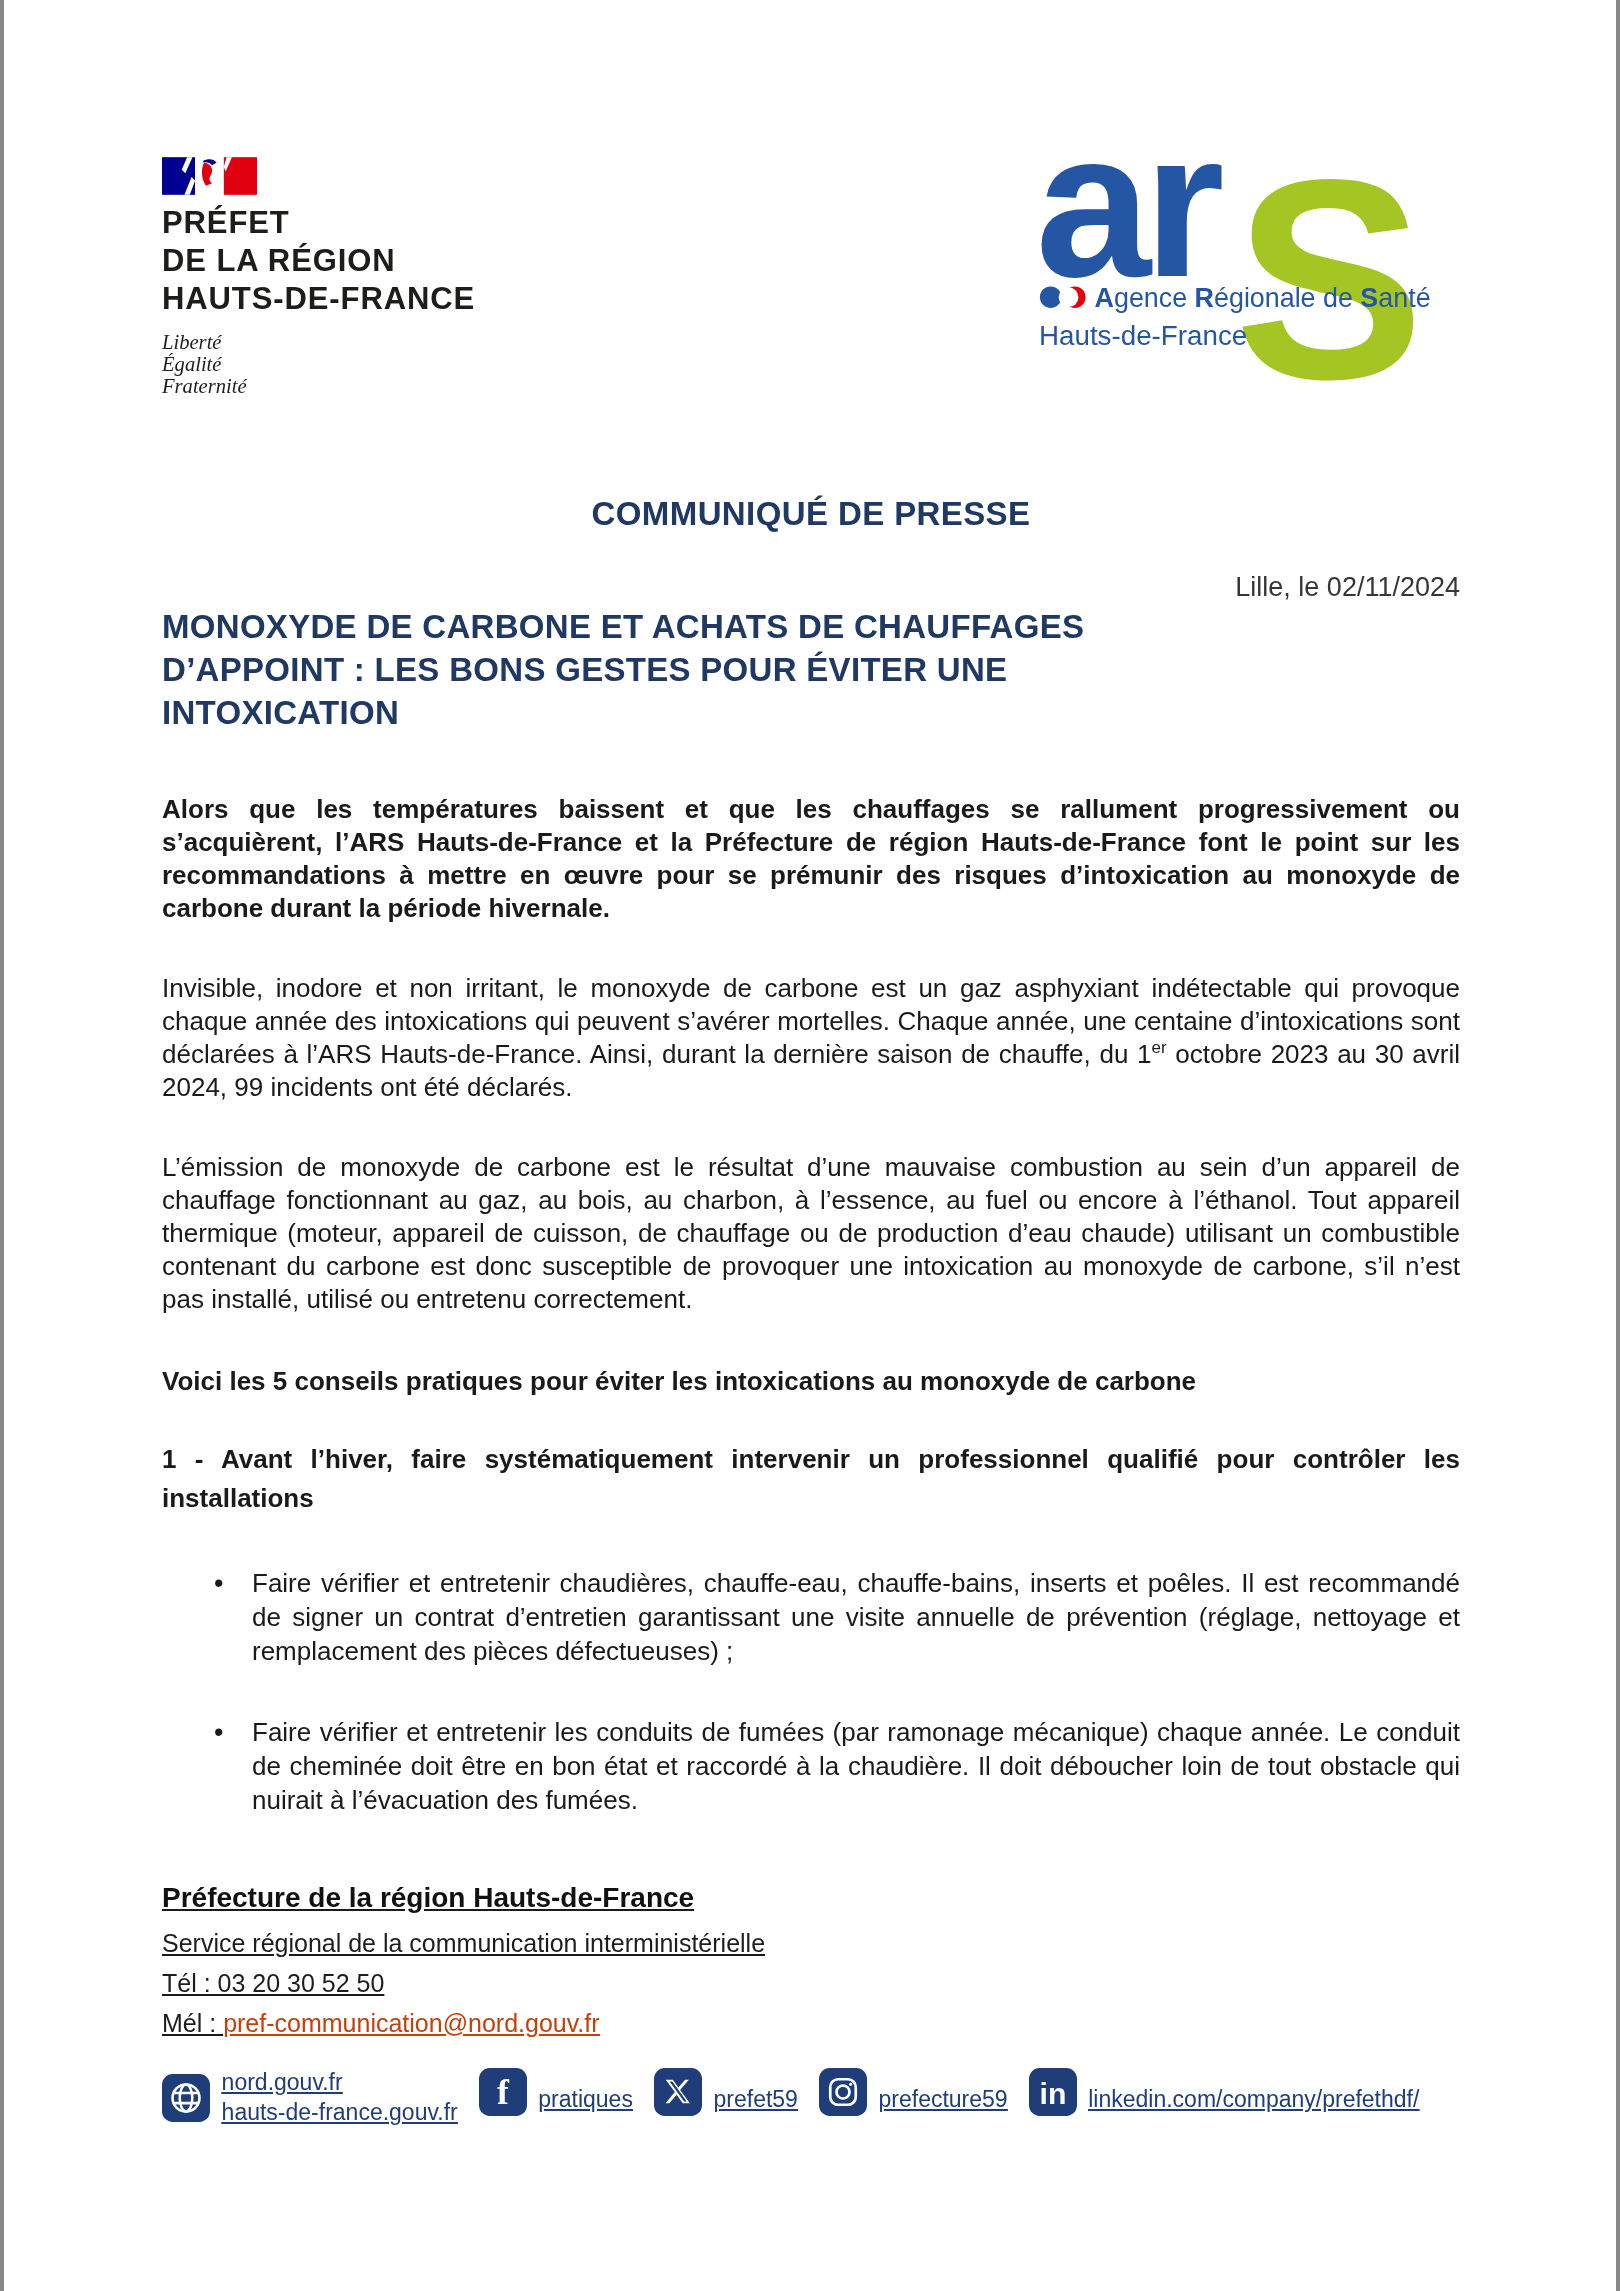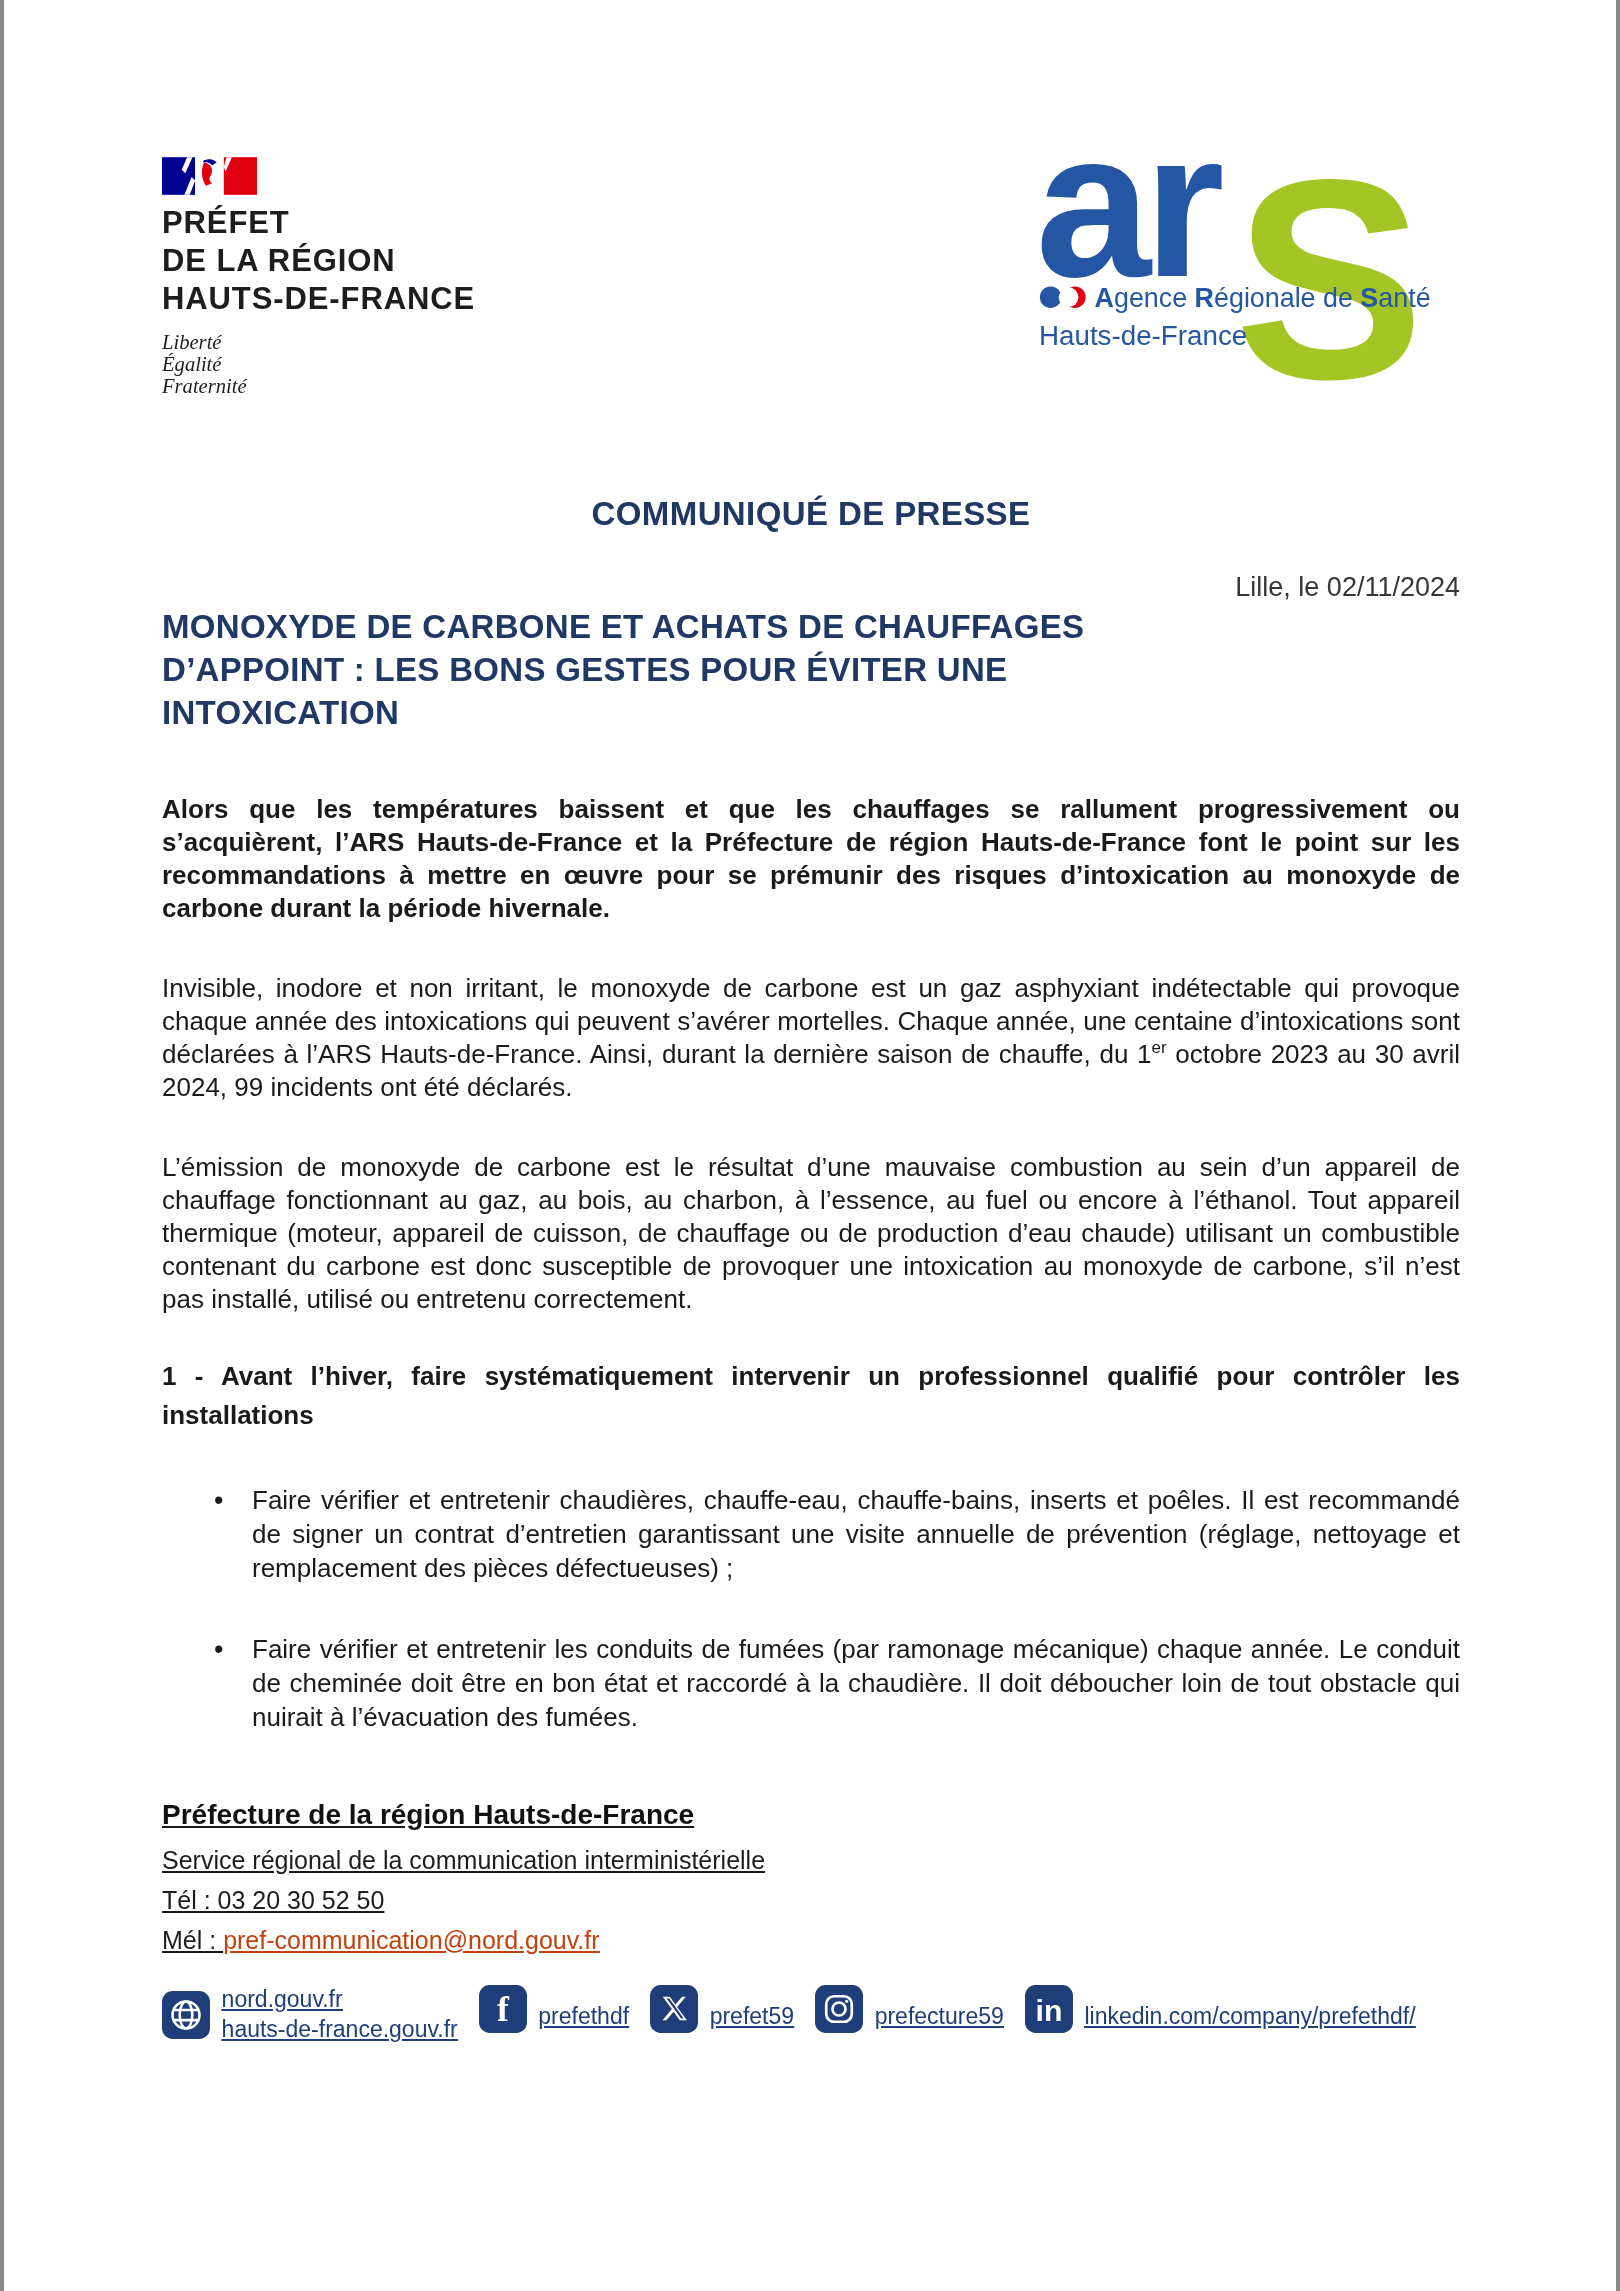--- a/index.html
+++ b/index.html
@@ -105,20 +105,21 @@
     <div>D’APPOINT : LES BONS GESTES POUR ÉVITER UNE</div>
     <div>INTOXICATION</div>
   </div>
 
   <p class="body-par bold mt-first">Alors que les températures baissent et que les chauffages se rallument progressivement ou s’acquièrent, l’ARS Hauts-de-France et la Préfecture de région Hauts-de-France font le point sur les recommandations à mettre en œuvre pour se prémunir des risques d’intoxication au monoxyde de carbone durant la période hivernale.</p>
 
   <p class="body-par mt-par"><span>Invisible, inodore et non irritant, le monoxyde de carbone est un gaz asphyxiant indétectable qui provoque chaque année des intoxications qui peuvent s’avérer mortelles. Chaque année, une centaine d’intoxications sont déclarées à l’ARS Hauts-de-France. Ainsi, durant la dernière saison de chauffe, du 1</span><sup class="ord">er</sup><span> octobre 2023 au 30 avril 2024, 99 incidents ont été déclarés.</span></p>
 
   <p class="body-par mt-par">L’émission de monoxyde de carbone est le résultat d’une mauvaise combustion au sein d’un appareil de chauffage fonctionnant au gaz, au bois, au charbon, à l’essence, au fuel ou encore à l’éthanol. Tout appareil thermique (moteur, appareil de cuisson, de chauffage ou de production d’eau chaude) utilisant un combustible contenant du carbone est donc susceptible de provoquer une intoxication au monoxyde de carbone, s’il n’est pas installé, utilisé ou entretenu correctement.</p>
 
+  <div class="advice-h">Voici les 5 conseils pratiques pour éviter les intoxications au monoxyde de carbone</div>
 
   <div class="advice-sub">1 - Avant l’hiver, faire systématiquement intervenir un professionnel qualifié pour contrôler les installations</div>
 
   <ul class="tips">
     <li>Faire vérifier et entretenir chaudières, chauffe-eau, chauffe-bains, inserts et poêles. Il est recommandé de signer un contrat d’entretien garantissant une visite annuelle de prévention (réglage, nettoyage et remplacement des pièces défectueuses) ;</li>
     <li>Faire vérifier et entretenir les conduits de fumées (par ramonage mécanique) chaque année. Le conduit de cheminée doit être en bon état et raccordé à la chaudière. Il doit déboucher loin de tout obstacle qui nuirait à l’évacuation des fumées.</li>
   </ul>
 
   <div class="footer">
     <div class="footer-org">Préfecture de la région Hauts-de-France</div>
@@ -146,21 +147,21 @@
           <a class="social-link" href="#">hauts-de-france.gouv.fr</a>
         </span>
       </div>
 
       <div class="social-item">
         <span class="sicon">
           <svg width="48" height="48" viewBox="0 0 54 54">
             <text x="27" y="41" text-anchor="middle" font-family="Liberation Serif, serif" font-weight="bold" font-size="40" fill="#ffffff">f</text>
           </svg>
         </span>
-        <a class="social-link" href="#">prefethdf</a>
+        <a class="social-link" href="#">pratiques</a>
       </div>
 
       <div class="social-item">
         <span class="sicon">
           <svg width="27" height="27" viewBox="0 0 24 24" fill="#ffffff">
             <path d="M1.5 1.5 h6.3 l5 7 5.9-7 h3.4 l-7.8 9.2 L23 22.5 h-6.3 l-5.5-7.7 -6.5 7.7 H1.3 l8.4-10 L1.5 1.5 z M5 3.2 l12.8 17.6 h2.4 L7.4 3.2 H5 z"></path>
           </svg>
         </span>
         <a class="social-link" href="#">prefet59</a>
       </div>

